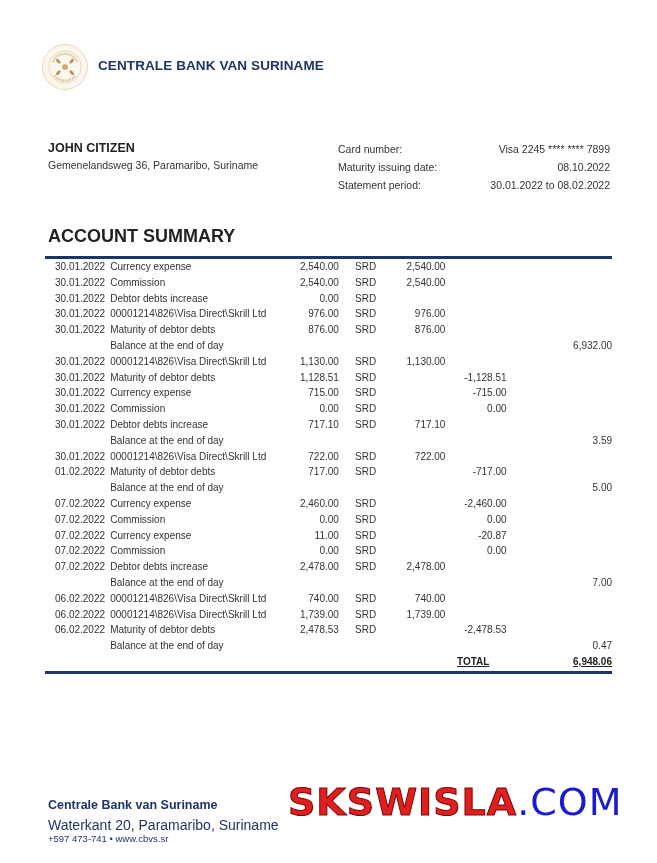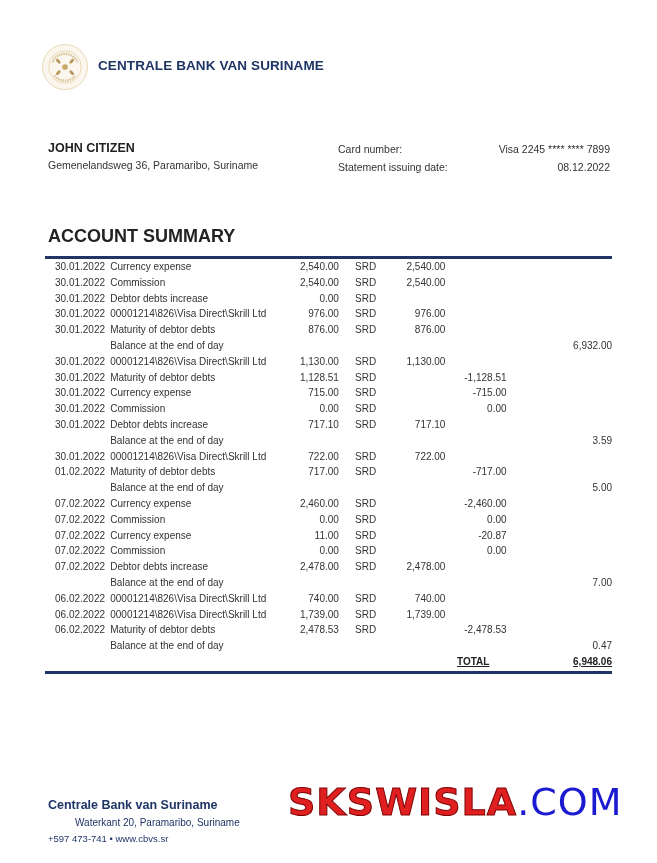--- a/index.html
+++ b/index.html
@@ -27,21 +27,21 @@
   .c-cred { width: 60px; text-align: right; }
   .c-deb { width: 62px; text-align: right; }
   .c-bal { width: 107px; text-align: right; }
   .hdr .c-cred { text-align: center; padding-left: 14px; box-sizing: border-box; }
   .hdr .c-deb { text-align: center; padding-left: 10px; box-sizing: border-box; }
   .total-row { display: flex; height: 16px; line-height: 16px; font-size: 10px; font-weight: bold; color: #222; gap: 48px; }
   .total-label { position: relative; left: 412px; width: 50px; text-align: left; text-decoration: underline; }
   .total-val { margin-left: auto; text-decoration: underline; }
   .rule-bot { height: 3px; background: #1f3566; margin-top: 1px; }
   .footer-name { position: absolute; left: 48px; top: 798px; font-size: 12.5px; font-weight: bold; color: #1f3566; }
-  .footer-addr { position: absolute; left: 48px; top: 817px; font-size: 10px; color: #1f3566; margin-left: 27px; }
+  .footer-addr { position: absolute; left: 48px; top: 817px; font-size: 14px; color: #1f3566; }
   .footer-contact { position: absolute; left: 48px; top: 833px; font-size: 9.5px; color: #1f3566; }
   .watermark { position: absolute; left: 288px; top: 780px; font-size: 38px; font-weight: bold; letter-spacing: 1px;
                font-family: "DejaVu Sans", sans-serif; }
   .wm-red { color: #e02020; -webkit-text-stroke: 1px #7a0000; }
   .wm-blue { color: #1a1ad0; font-weight: normal; }
 </style>
 </head>
 <body>
 
 <div class="logo">
@@ -62,22 +62,26 @@
 
 <div class="client-name">JOHN CITIZEN</div>
 <div class="client-addr">Gemenelandsweg 36, Paramaribo, Suriname</div>
 
 <div class="info">
   <div class="info-row">
     <span>Card number:</span>
     <span>Visa 2245 **** **** 7899</span>
   </div>
   <div class="info-row">
-    <span>Statement issuing date:</span>
-    <span>08.12.2022</span>
+    <span>Maturity issuing date:</span>
+    <span>08.10.2022</span>
+  </div>
+  <div class="info-row">
+    <span>Statement period:</span>
+    <span>30.01.2022 to 08.02.2022</span>
   </div>
 </div>
 
 <div class="section-title">ACCOUNT SUMMARY</div>
 
 <div class="tbl">
   <div class="rule-top"></div>
   <div id="rows">
       <div class="row">
         <div class="c-date">30.01.2022</div>

